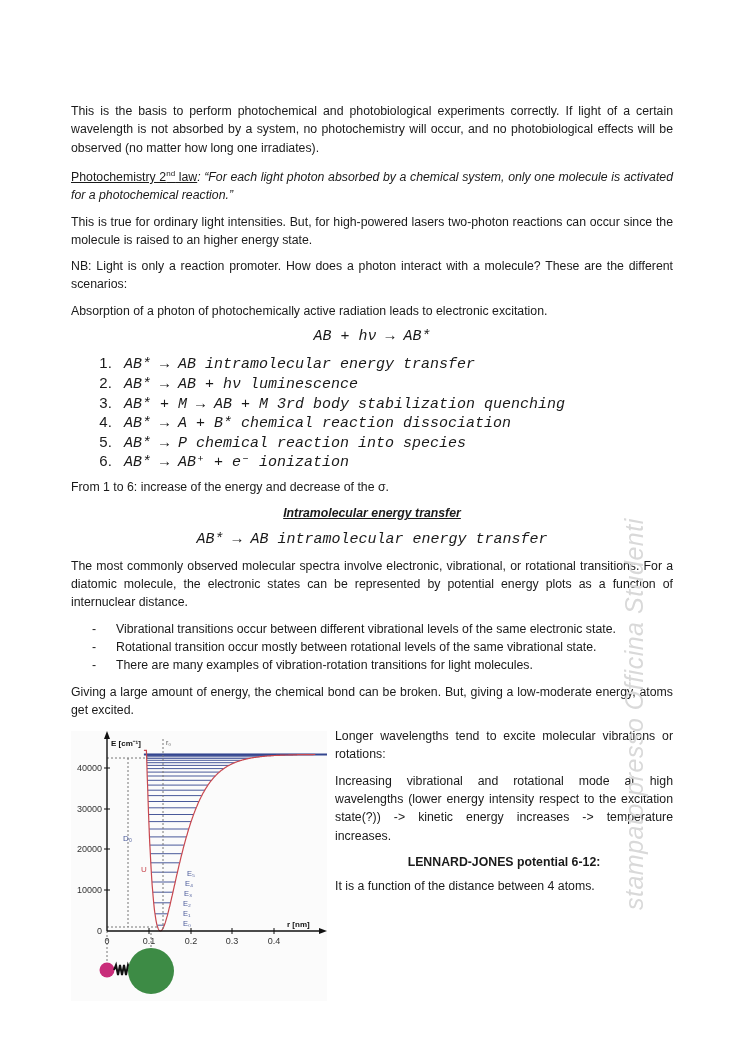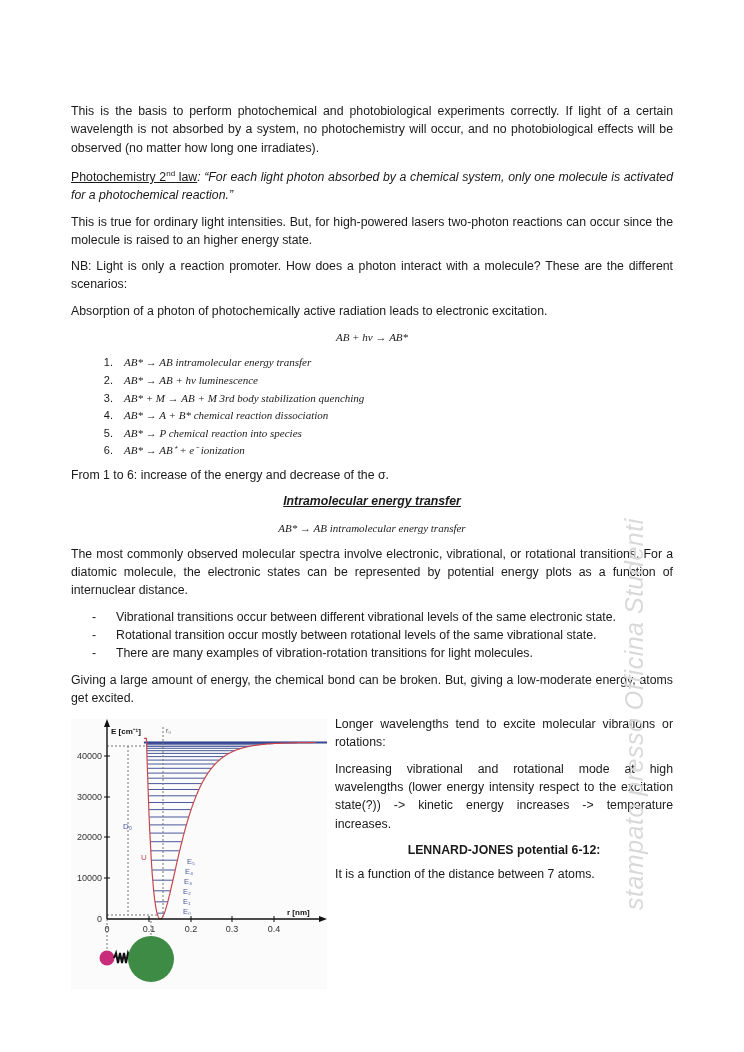--- a/index.html
+++ b/index.html
@@ -2,21 +2,21 @@
 <html><head>
 <meta charset="utf-8">
 <style>
   html, body { margin: 0; padding: 0; background: #ffffff; }
   body { width: 744px; height: 1052px; position: relative; overflow: hidden;
          font-family: "Liberation Sans", sans-serif; color: #1a1a1a; }
   .page { position: absolute; left: 71px; top: 102px; width: 602px; font-size: 12.3px; line-height: 18.3px; }
   p { margin: 0 0 8px 0; text-align: justify; }
   .u { text-decoration: underline; }
   .it { font-style: italic; }
-  .math { font-family: Liberation Serif, serif; font-style: italic; font-size: 11px; }
+  .math { font-family: Liberation Mono, monospace; font-style: italic; font-size: 15px; }
   .center { text-align: center; }
   .eq { margin: 2px 0 8px 0; }
   ol.scen { margin: 0 0 6px 0; padding-left: 45px; line-height: 17.6px; }
   ol.scen li { padding-left: 8px; }
   ol.scen li::marker { font-family: "Liberation Sans", sans-serif; font-style: normal; }
   .heading { font-weight: bold; font-style: italic; text-decoration: underline; margin-bottom: 8px; text-align: center; }
   ul.dash { list-style: none; margin: 0 0 8px 0; padding: 0; }
   ul.dash li { position: relative; padding-left: 45px; }
   ul.dash li .d { position: absolute; left: 21px; }
   .two-col { position: relative; height: 270px; }
@@ -151,18 +151,18 @@
         <circle id="atom-small" cx="36" cy="239" r="7.5" fill="#c82d7a"></circle>
         <path d="M43,239 l2,-5 l2,10 l2,-10 l2,10 l2,-10 l2,10 l2,-10 l2,5" fill="none" stroke="#111" stroke-width="2"></path>
         <circle id="atom-large" cx="80" cy="240" r="23" fill="#3d8b45"></circle>
       </svg>
     </div>
 
     <div class="right">
       <p>Longer wavelengths tend to excite molecular vibrations or rotations:</p>
       <p>Increasing vibrational and rotational mode at high wavelengths (lower energy intensity respect to the excitation state(?)) -&gt; kinetic energy increases -&gt; temperature increases.</p>
       <div class="lj-title">LENNARD-JONES potential 6-12:</div>
-      <p>It is a function of the distance between 7 atoms.</p>
+      <p>It is a function of the distance between 4 atoms.</p>
     </div>
   </div>
 </div>
 
 <div class="watermark">stampato presso Officina Studenti</div>
 
 </body></html>

